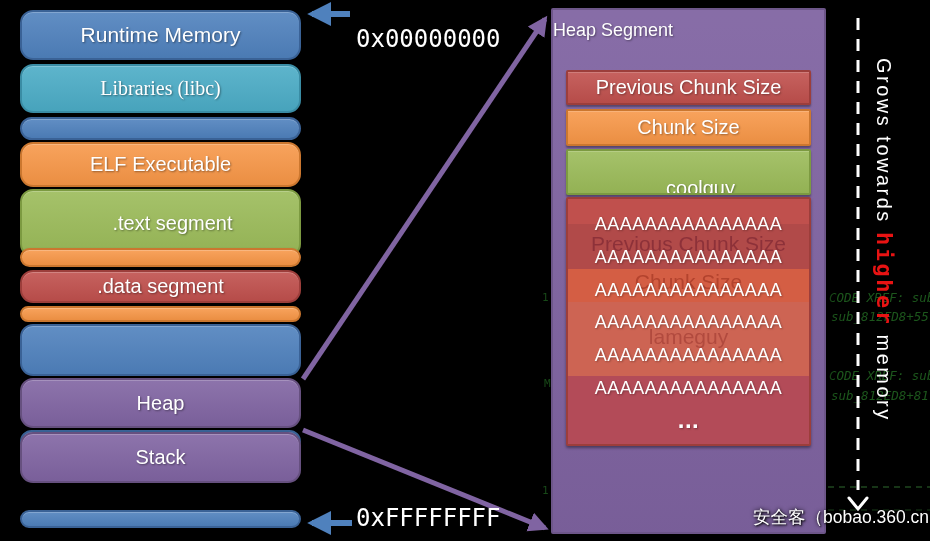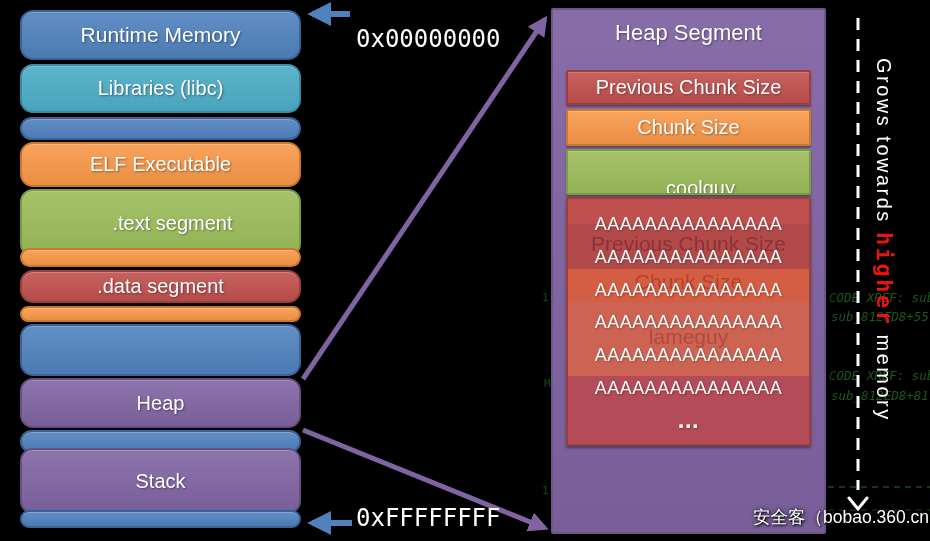--- a/index.html
+++ b/index.html
@@ -9,47 +9,47 @@
   }
   
   .band{
     position:absolute;left:20px;width:281px;box-sizing:border-box;
     display:flex;align-items:center;justify-content:center;
     border-radius:13px;
     box-shadow:0 2px 3px rgba(0,0,0,.55), inset 0 1px 0 rgba(255,255,255,.22);
   }
   .band span{font-size:20px;text-shadow:1px 1px 2px rgba(0,0,0,.4);white-space:nowrap;}
   .c-blue  {background:linear-gradient(rgba(255,255,255,.10),rgba(0,0,0,.05)),#4f81bd;border:2px solid #3a6296;}
-  .c-teal  {background:linear-gradient(rgba(255,255,255,.10),rgba(0,0,0,.05)),#4bacc6;border:2px solid #3a8ca4;}
+  .c-teal  {background:linear-gradient(rgba(255,255,255,.10),rgba(0,0,0,.05)),#4bacc6;border:2px solid #3a8ca4;font-family:Liberation Serif, serif;}
   .c-orange{background:linear-gradient(rgba(255,255,255,.12),rgba(0,0,0,.05)),#f79646;border:2px solid #cb772f;}
   .c-green {background:linear-gradient(rgba(255,255,255,.10),rgba(0,0,0,.05)),#9bbb59;border:2px solid #7c9a41;padding-left:24px;}
   .c-red   {background:linear-gradient(rgba(255,255,255,.10),rgba(0,0,0,.05)),#c0504d;border:2px solid #9c3e3b;}
   .c-purple{background:linear-gradient(rgba(255,255,255,.10),rgba(0,0,0,.05)),#8064a2;border:2px solid #66507f;}
   .seg0{top:10px;height:50px}.seg0 span{font-size:21px}
   .seg1{top:64px;height:49px}
   .seg2{top:117px;height:23px}
   .seg3{top:142px;height:45px}
   .seg4{top:189px;height:68px}
   .seg5{top:248px;height:19px}
   .seg6{top:270px;height:33px}
   .seg7{top:306px;height:16px}
   .seg8{top:324px;height:52px}
   .seg9{top:378px;height:50px}
   .seg10{top:430px;height:23px}
-  .seg11{top:448px;height:66px}
+  .seg11{top:432px;height:51px}
   .seg12{top:510px;height:18px}
   
   .heapbox{
     position:absolute;left:551px;top:8px;width:275px;height:526px;box-sizing:border-box;
     background:linear-gradient(rgba(255,255,255,.06),rgba(0,0,0,.06)),#8064a2;
     border:2px solid #6d5689;border-radius:2px;
     box-shadow:4px 4px 6px rgba(0,0,0,.6);z-index:2;
   }
-  .heap-title{position:absolute;top:10px;left:0;width:100%;text-align:center;
-    font-size:22px;text-shadow:1px 1px 2px rgba(0,0,0,.4);}
+  .heap-title{position:absolute;top:10px;left:0;width:100%;
+    font-size:18px;text-shadow:1px 1px 2px rgba(0,0,0,.4);}
   .hbar{
     position:absolute;left:13px;width:245px;box-sizing:border-box;border-radius:2px;
     display:flex;align-items:center;justify-content:center;overflow:hidden;
     box-shadow:0 2px 2px rgba(0,0,0,.35), inset 0 1px 0 rgba(255,255,255,.18);
   }
   .hbar span{font-size:20px;text-shadow:1px 1px 2px rgba(0,0,0,.35);}
   .hb-prev{top:60px;height:35px}
   .hb-size{top:99px;height:37px}
   .hb-cool{top:139px;height:46px;align-items:flex-end}
   .hb-cool span{margin-bottom:-7px}

